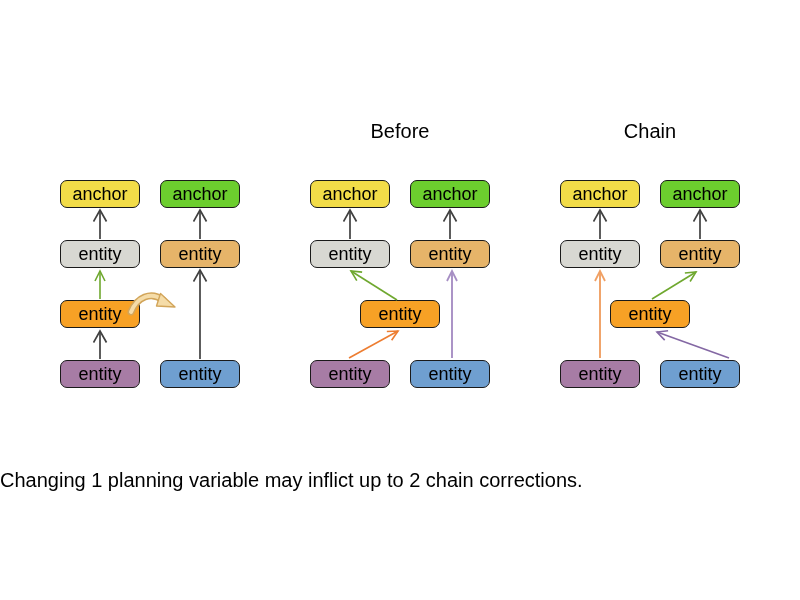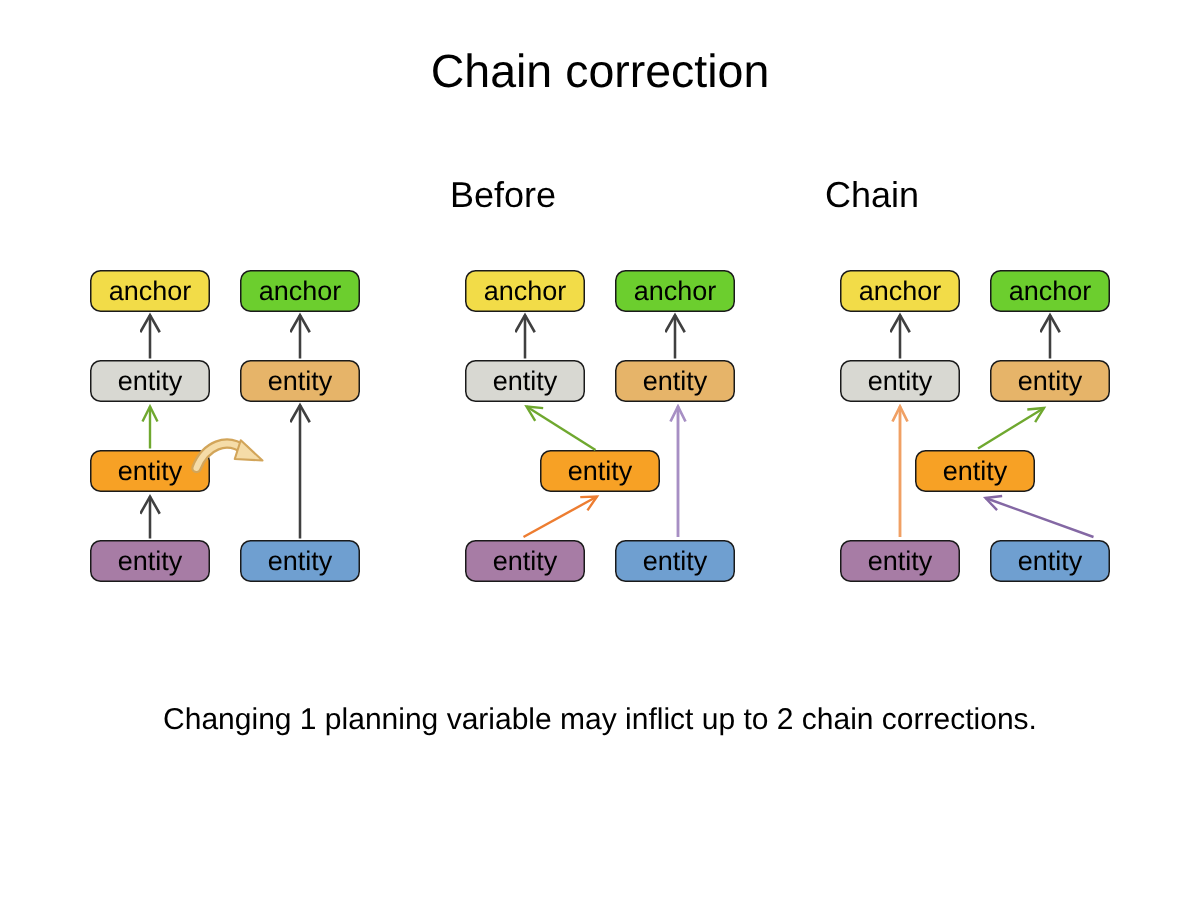--- a/index.html
+++ b/index.html
@@ -5,24 +5,24 @@
   html,body{margin:0;padding:0;background:#fff;}
   #stage{
     position:relative;width:800px;height:600px;background:#ffffff;overflow:hidden;
     font-family:"Liberation Sans", sans-serif;color:#000;
   }
   .title{
     position:absolute;top:30px;left:0;width:800px;text-align:center;
     font-size:31px;line-height:36px;
   }
   .grp-header{
-    position:absolute;top:118px;width:200px;text-align:left;font-size:24px;line-height:26px;
+    position:absolute;top:118px;width:200px;text-align:center;font-size:20px;line-height:26px;
   }
   .caption{
-    position:absolute;top:467px;left:0;width:800px;text-align:center;font-size:20px;line-height:26px;
+    position:absolute;top:467px;left:0;width:800px;text-align:left;font-size:20px;line-height:26px;
   }
   .box{
     position:absolute;width:80px;height:28px;box-sizing:border-box;
     border:1.5px solid #1a1a1a;border-radius:7px;
     display:flex;align-items:center;justify-content:center;
     font-size:18px;line-height:18px;z-index:1;
   }
   .c-yellow{background:var(--anchor-yellow);}
   .c-green {background:var(--anchor-green);}
   .c-gray  {background:var(--entity-gray);}
@@ -46,21 +46,20 @@
   .mh-violetlt{fill:none;stroke:var(--arrow-violet-light);stroke-width:1.8;}
   .move-outer{fill:none;stroke:var(--move-stroke);stroke-width:7;stroke-linecap:round;}
   .move-inner{fill:none;stroke:var(--move-fill);stroke-width:4;stroke-linecap:round;}
   .move-head{fill:var(--move-fill);stroke:var(--move-stroke);stroke-width:1.4;stroke-linejoin:round;}
 </style>
 </head>
 <body>
 
 <div id="stage">
 
-  <div class="title">Chain correction</div>
 
   <div class="grp-header" style="left:300px">Before</div>
   <div class="grp-header" style="left:550px">Chain</div>
 
   <div class="box c-yellow" style="left:60px;top:180px">anchor</div>
   <div class="box c-green" style="left:160px;top:180px">anchor</div>
   <div class="box c-gray" style="left:60px;top:240px">entity</div>
   <div class="box c-tan" style="left:160px;top:240px">entity</div>
   <div class="box c-orange" style="left:60px;top:300px">entity</div>
   <div class="box c-purple" style="left:60px;top:360px">entity</div>

